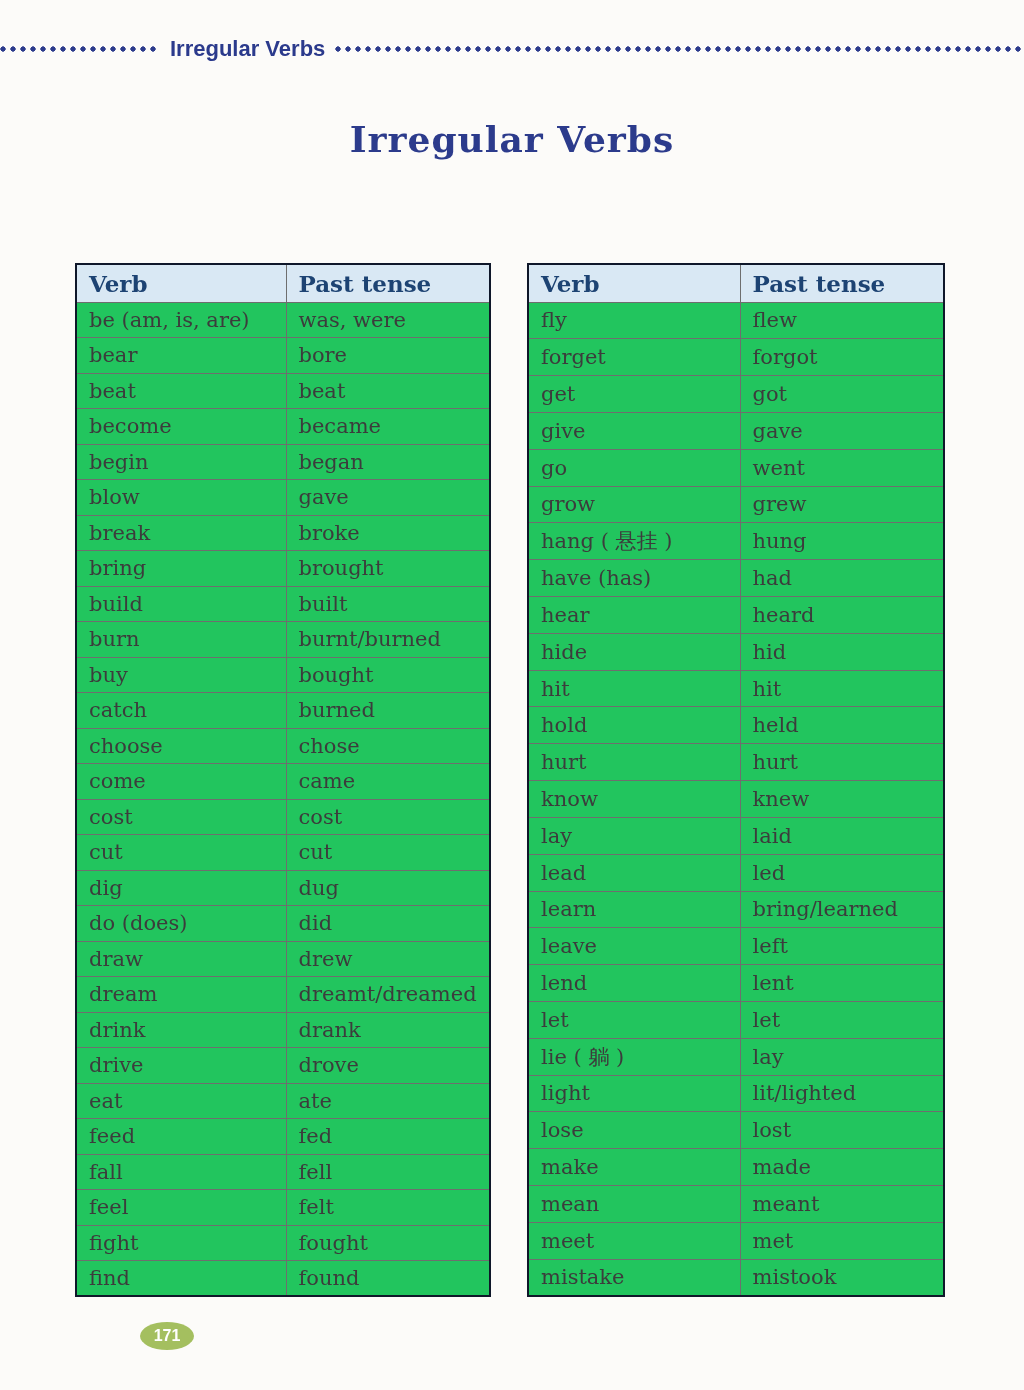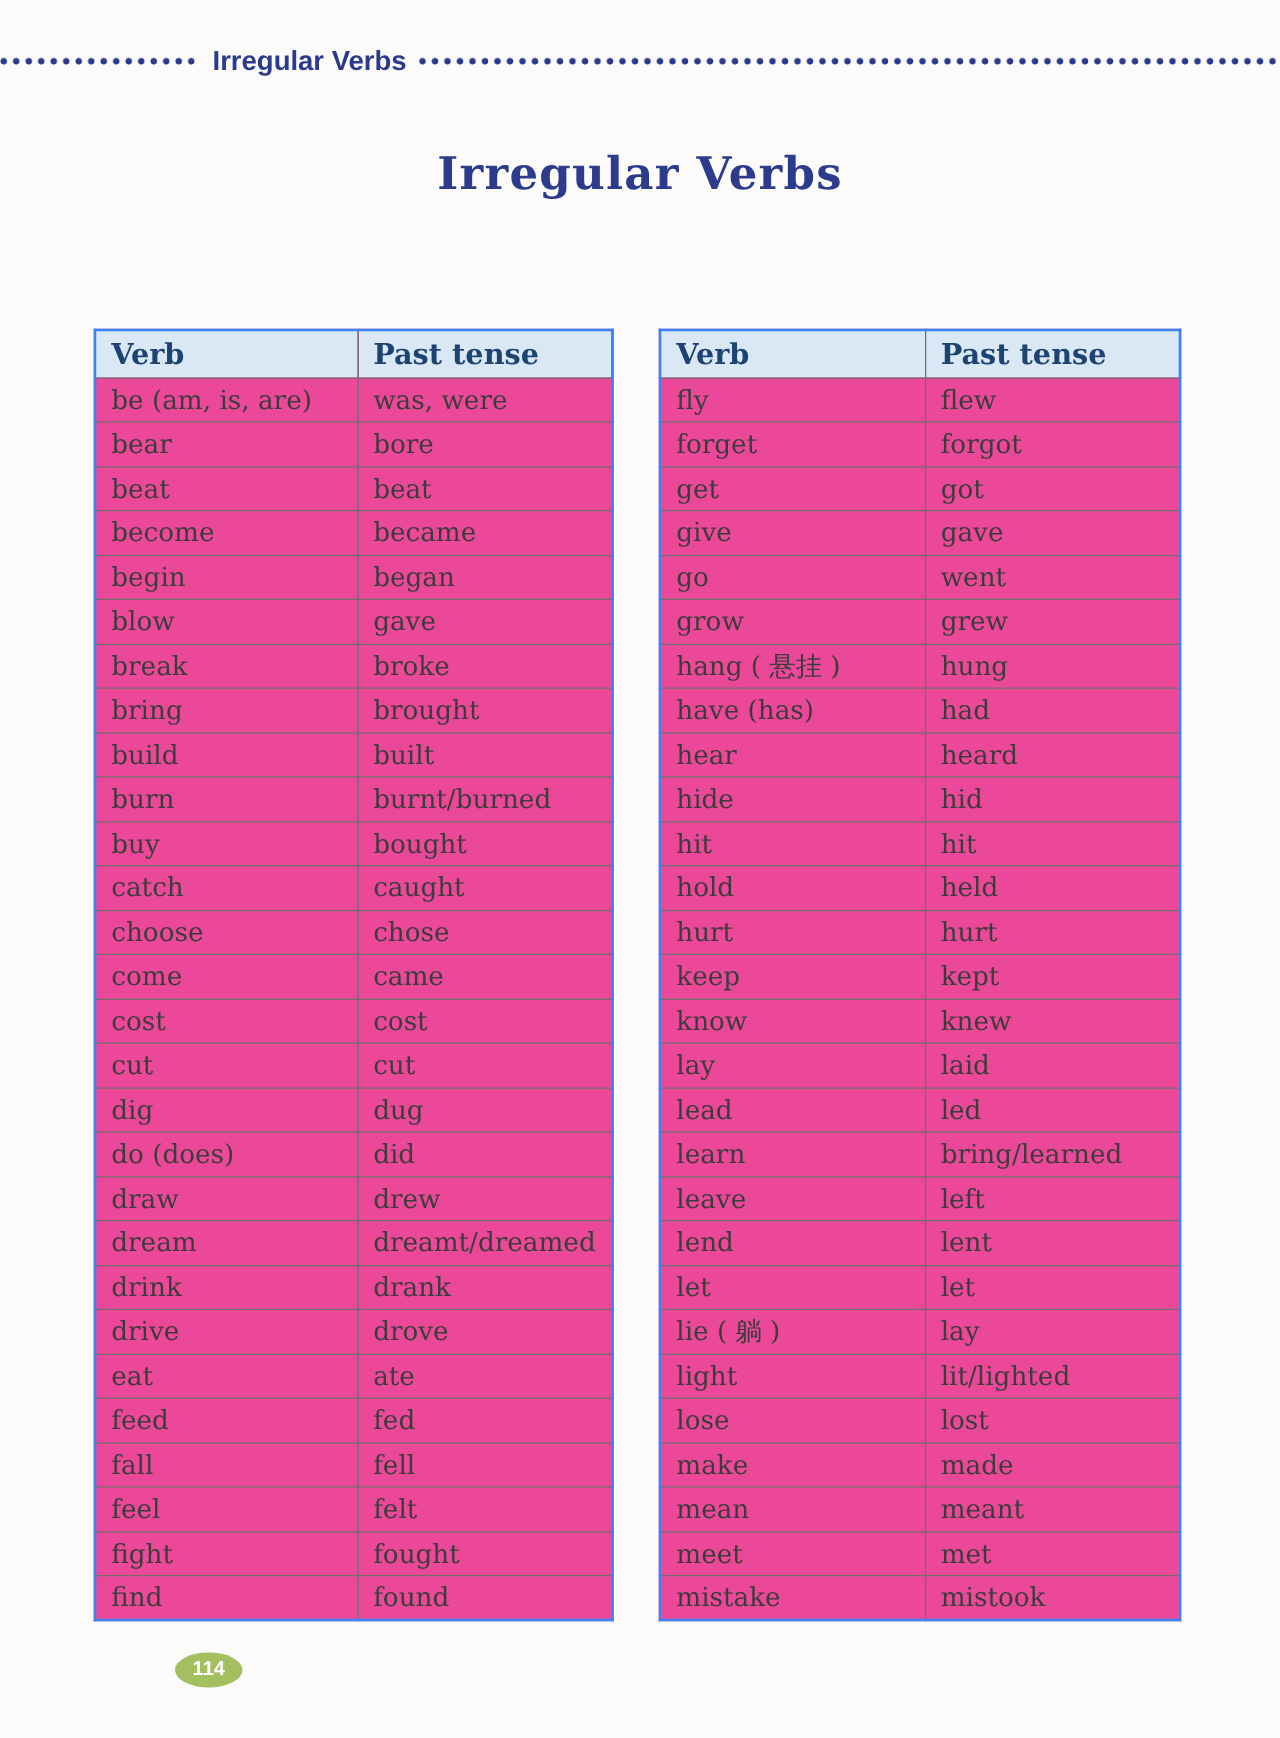--- a/index.html
+++ b/index.html
@@ -62,22 +62,22 @@
     position: absolute;
     top: 263px;
     left: 75px;
     display: flex;
     gap: 36px;
   }
   table.verbs {
     border-collapse: collapse;
     table-layout: fixed;
     width: 414px;
-    background: #ec4899;
-    border: 2px solid #3b82f6;
+    background: #22c55e;
+    border: 2px solid #0f172a;
     padding-left: 48px;
   }
   table.verbs th, table.verbs td {
     border: 1px solid #6e6e6e;
     box-sizing: border-box;
     text-align: left;
     padding: 0 12px;
     overflow: hidden;
     white-space: nowrap;
   }
@@ -175,21 +175,21 @@
         <tr>
     <td>burn</td>
     <td>burnt/burned</td>
   </tr>
         <tr>
     <td>buy</td>
     <td>bought</td>
   </tr>
         <tr>
     <td>catch</td>
-    <td>caught</td>
+    <td>burned</td>
   </tr>
         <tr>
     <td>choose</td>
     <td>chose</td>
   </tr>
         <tr>
     <td>come</td>
     <td>came</td>
   </tr>
         <tr>
@@ -309,24 +309,20 @@
   </tr>
         <tr>
     <td>hold</td>
     <td>held</td>
   </tr>
         <tr>
     <td>hurt</td>
     <td>hurt</td>
   </tr>
         <tr>
-    <td>keep</td>
-    <td>kept</td>
-  </tr>
-        <tr>
     <td>know</td>
     <td>knew</td>
   </tr>
         <tr>
     <td>lay</td>
     <td>laid</td>
   </tr>
         <tr>
     <td>lead</td>
     <td>led</td>
@@ -372,13 +368,13 @@
     <td>met</td>
   </tr>
         <tr>
     <td>mistake</td>
     <td>mistook</td>
   </tr>
       </tbody>
   </table>
 </div>
 
-<div class="page-badge">114</div>
+<div class="page-badge">171</div>
 
 </body></html>

